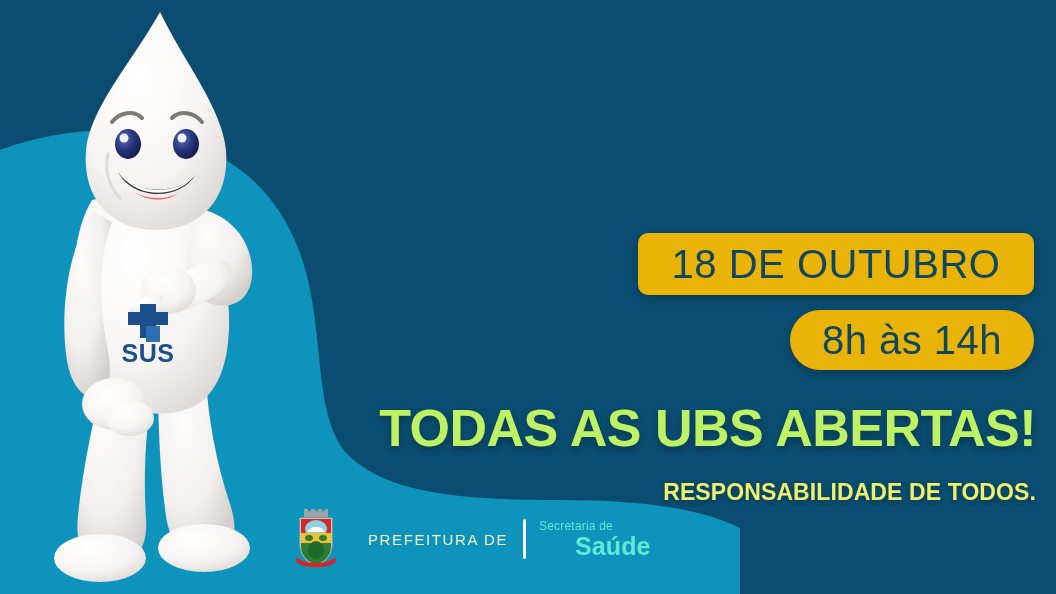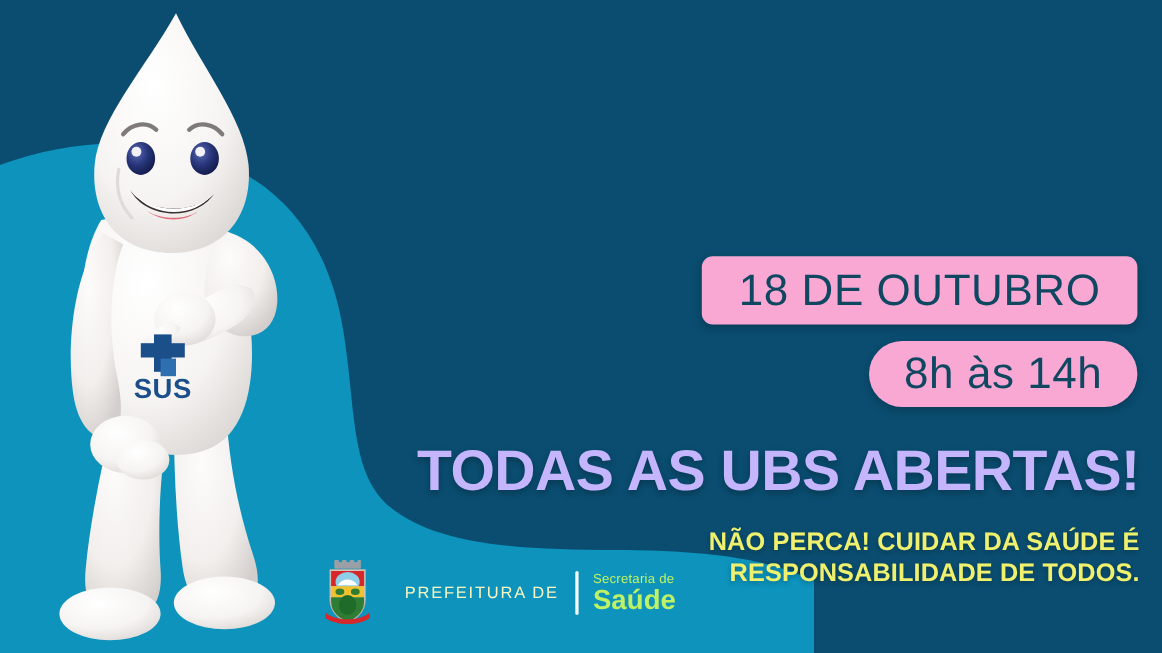--- a/index.html
+++ b/index.html
@@ -20,56 +20,56 @@
     text-align:right;color:#ffffff;
     font-weight:bold;font-size:74px;line-height:0.98;
     letter-spacing:-1px;
     text-shadow:0 4px 10px rgba(0,0,0,.30);
   }
   .headline .l2{display:block;font-size:78px;white-space:nowrap;}
   .hl-d{color:#f4ec6d;}
 
   
   .box{
-    position:absolute;background:#f9a8d4;border-radius:10px;
+    position:absolute;background:#eab308;border-radius:10px;
     color:#0f4761;display:flex;align-items:center;justify-content:center;
     box-shadow:0 3px 9px rgba(0,0,0,.22);
   }
   .box-date{left:638px;top:233px;width:396px;height:62px;
     font-size:40px;letter-spacing:.5px;font-weight:500;}
   .box-time{left:790px;top:310px;width:244px;height:60px;
     font-size:40px;letter-spacing:.5px;font-weight:500;border-radius:30px;}
 
   
   .cta{
     position:absolute;left:230px;top:398px;width:806px;
-    text-align:right;color:#c4b5fd;
+    text-align:right;color:#bef264;
     font-weight:bold;font-size:52px;letter-spacing:-0.5px;
     text-shadow:0 3px 7px rgba(0,0,0,.28);
     white-space:nowrap;
   }
   .sub{
     position:absolute;left:430px;top:478px;width:606px;
     text-align:right;color:#eef06e;
     font-weight:bold;font-size:23px;line-height:1.22;
     letter-spacing:.1px;
     text-shadow:0 2px 5px rgba(0,0,0,.25);
   }
   .sub span{display:block;}
 
   
   .logos{position:absolute;left:292px;top:508px;height:62px;display:flex;align-items:center;}
   .crest{width:48px;height:60px;flex:none;}
   .pref{margin-left:28px;color:#fef9c3;line-height:1;}
   .pref .p1{font-size:15px;letter-spacing:1.6px;font-weight:500;opacity:.97;}
   .pref .p2{font-size:27px;letter-spacing:1.1px;font-weight:bold;margin-top:2px;}
   .divider{width:3px;height:40px;background:#ffffff;margin:0 13px 0 15px;border-radius:2px;opacity:.95;}
-  .sec{color:#bef264;line-height:1;}
+  .sec{color:#5eead4;line-height:1;}
   .sec .s1{font-size:12px;letter-spacing:.2px;font-weight:500;}
-  .sec .s2{font-size:25px;font-weight:bold;letter-spacing:.1px;margin-top:2px;}
+  .sec .s2{font-size:25px;font-weight:bold;letter-spacing:.1px;margin-top:2px;margin-left:36px;}
 
   
   .mascot{position:absolute;left:8px;top:4px;width:320px;height:590px;}
 </style>
 </head>
 <body>
 
 <div class="poster">
 
   <div class="bg-navy"></div>
@@ -156,21 +156,20 @@
     <span>18 DE OUTUBRO</span>
   </div>
 
   <div class="box box-time">
     <span>8h às 14h</span>
   </div>
 
   <div class="cta">TODAS AS UBS ABERTAS!</div>
 
   <div class="sub">
-    <span>NÃO PERCA! CUIDAR DA SAÚDE É</span>
     <span>RESPONSABILIDADE DE TODOS.</span>
   </div>
 
   <div class="logos">
 
     <svg class="crest" viewBox="0 0 48 60">
 
       <rect x="12" y="2" width="24" height="6" fill="#9aa0a6"></rect>
       <rect x="12" y="0" width="4" height="4" fill="#9aa0a6"></rect>
       <rect x="19" y="0" width="4" height="4" fill="#9aa0a6"></rect>

